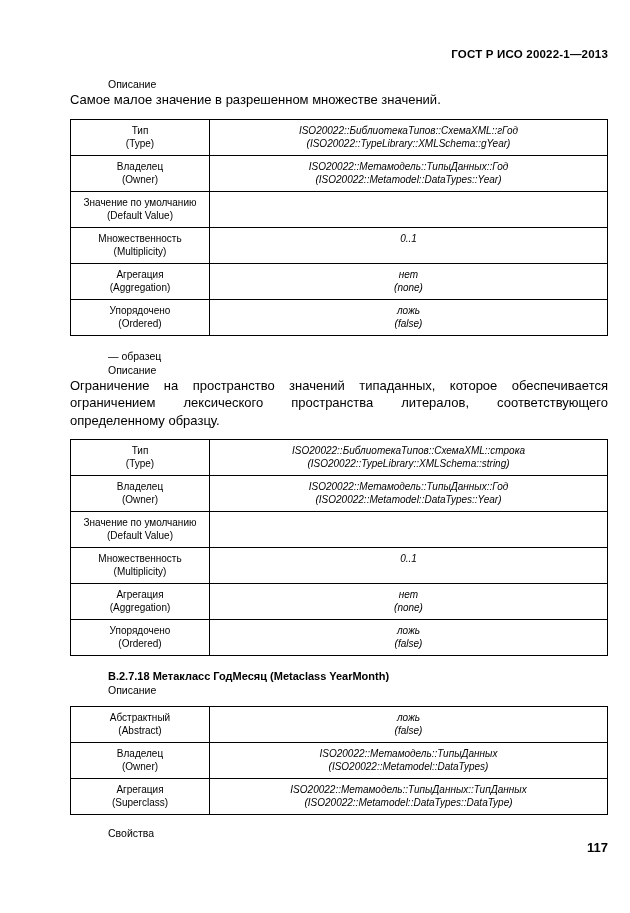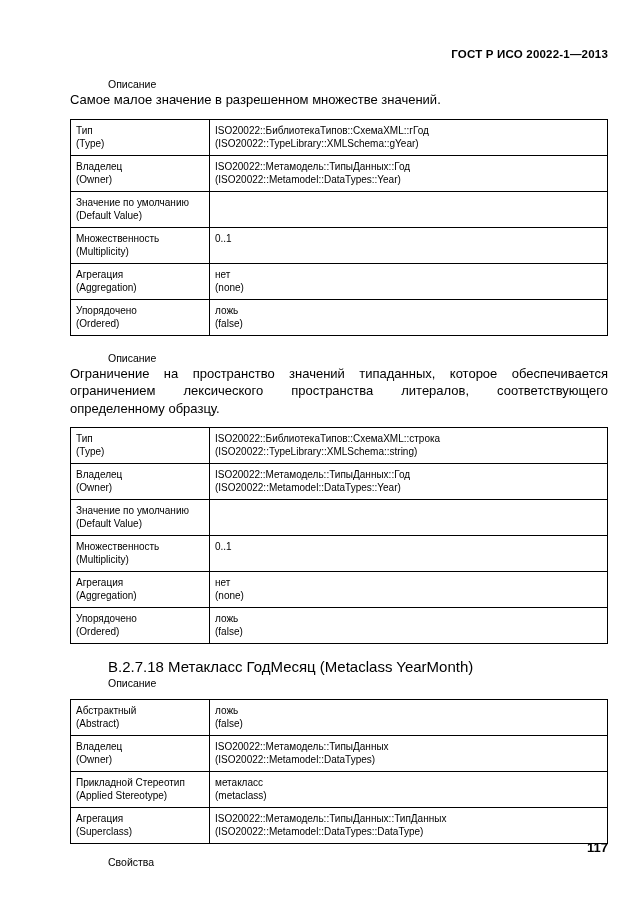--- a/index.html
+++ b/index.html
@@ -75,26 +75,27 @@
     font-size: 10px;
     padding: 4px 5px 5px 5px;
     vertical-align: top;
     line-height: 1.3;
   }
   table.prop td.k {
     width: 128px;
   }
   table.prop td.v {
     width: auto;
-  }
-  .rowline { display: block; }
+    font-style: italic;
+  }
+  .rowline { display: block; text-align: center; }
 
   .section-title {
-    font-size: 15px;
-    font-weight: normal;
+    font-size: 11px;
+    font-weight: bold;
     margin: 0 0 0 38px;
   }
   .footer-page {
     position: absolute;
     right: 46px;
     bottom: 58px;
     font-size: 13px;
     font-weight: bold;
   }
 </style>
@@ -168,20 +169,21 @@
           <td class="v">
             <span class="rowline">ложь</span>
             <span class="rowline">(false)</span>
           </td>
         </tr>
       </tbody>
     </table>
 
     <div class="spacer-14"></div>
 
+    <div class="dash-line">— образец</div>
     <div class="sub-head">Описание</div>
     <div class="para">Ограничение на пространство значений типаданных, которое обеспечивается ограничением лексического пространства литералов, соответствующего определенному образцу.</div>
 
     <table class="prop">
       <tbody>
         <tr>
           <td class="k">
             <span class="rowline">Тип</span>
             <span class="rowline">(Type)</span>
           </td>
@@ -263,30 +265,20 @@
             <span class="rowline">Владелец</span>
             <span class="rowline">(Owner)</span>
           </td>
           <td class="v">
             <span class="rowline">ISO20022::Метамодель::ТипыДанных</span>
             <span class="rowline">(ISO20022::Metamodel::DataTypes)</span>
           </td>
         </tr>
         <tr>
           <td class="k">
-            <span class="rowline">Прикладной Стереотип</span>
-            <span class="rowline">(Applied Stereotype)</span>
-          </td>
-          <td class="v">
-            <span class="rowline">метакласс</span>
-            <span class="rowline">(metaclass)</span>
-          </td>
-        </tr>
-        <tr>
-          <td class="k">
             <span class="rowline">Агрегация</span>
             <span class="rowline">(Superclass)</span>
           </td>
           <td class="v">
             <span class="rowline">ISO20022::Метамодель::ТипыДанных::ТипДанных</span>
             <span class="rowline">(ISO20022::Metamodel::DataTypes::DataType)</span>
           </td>
         </tr>
       </tbody>
     </table>

